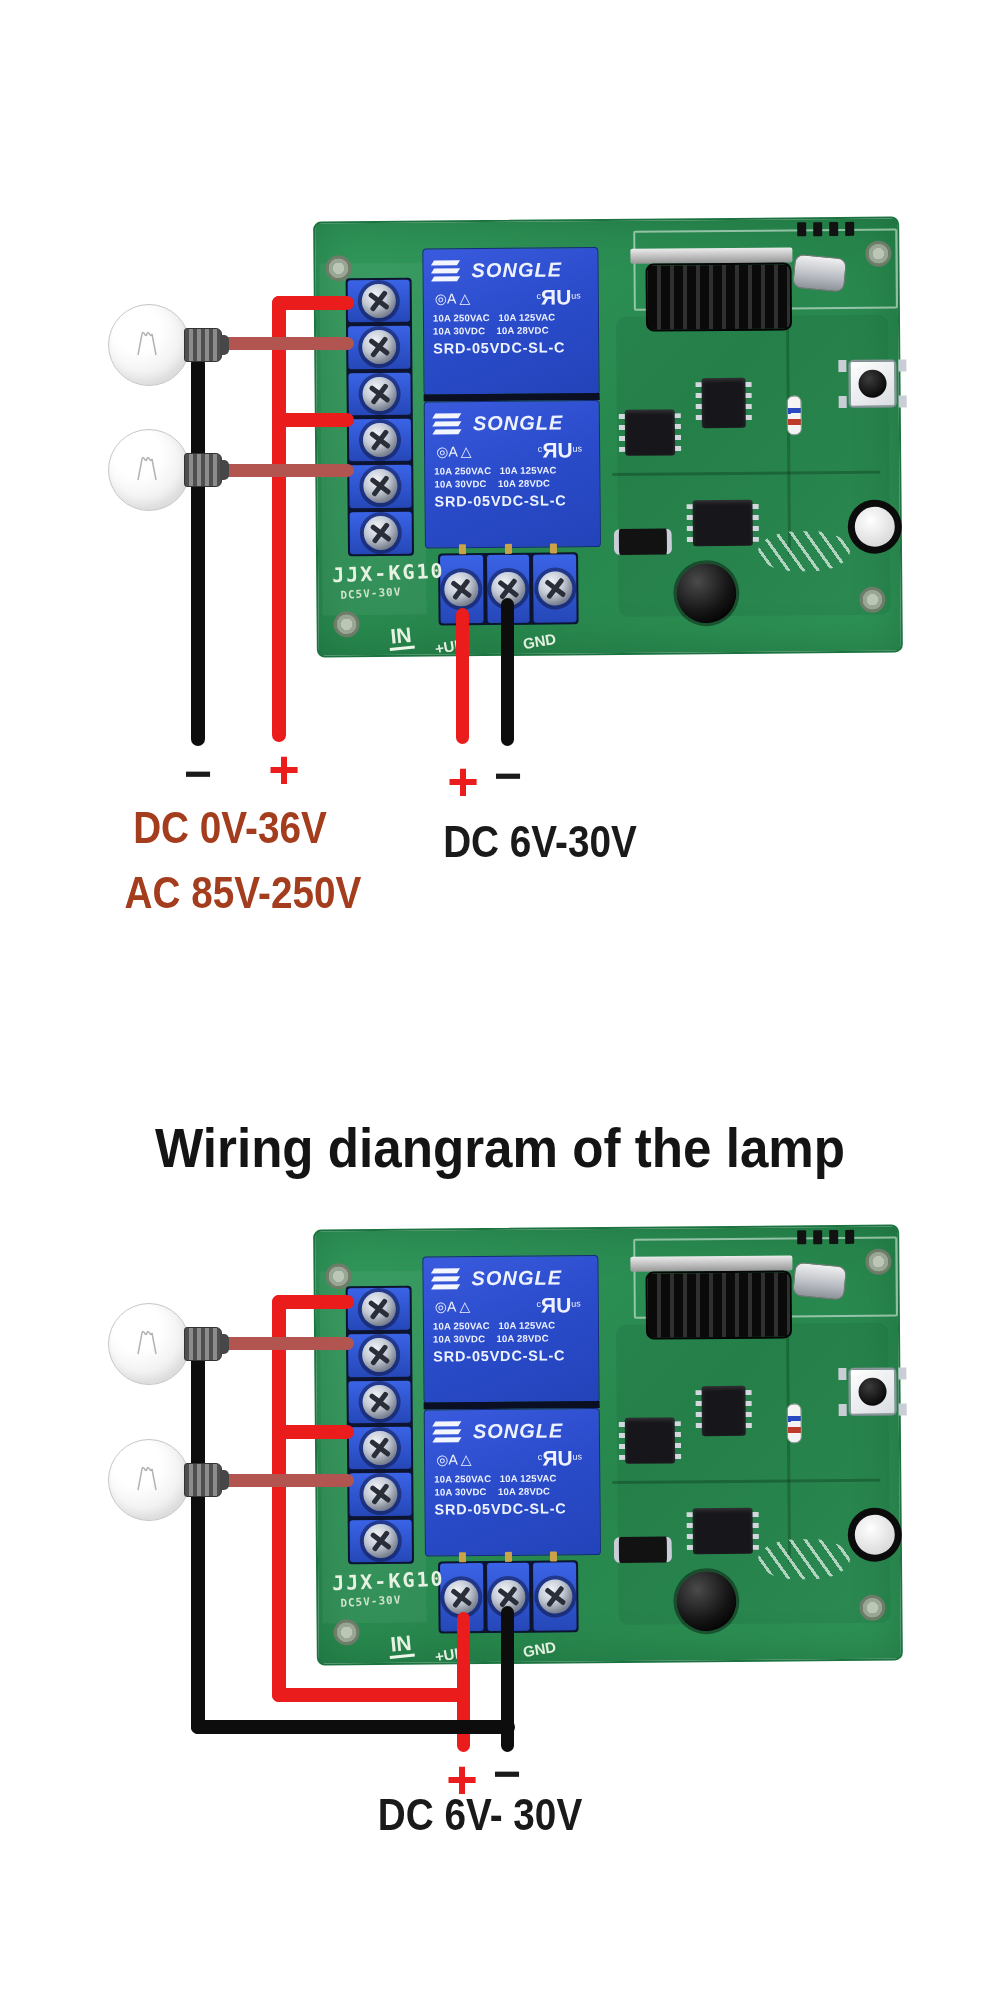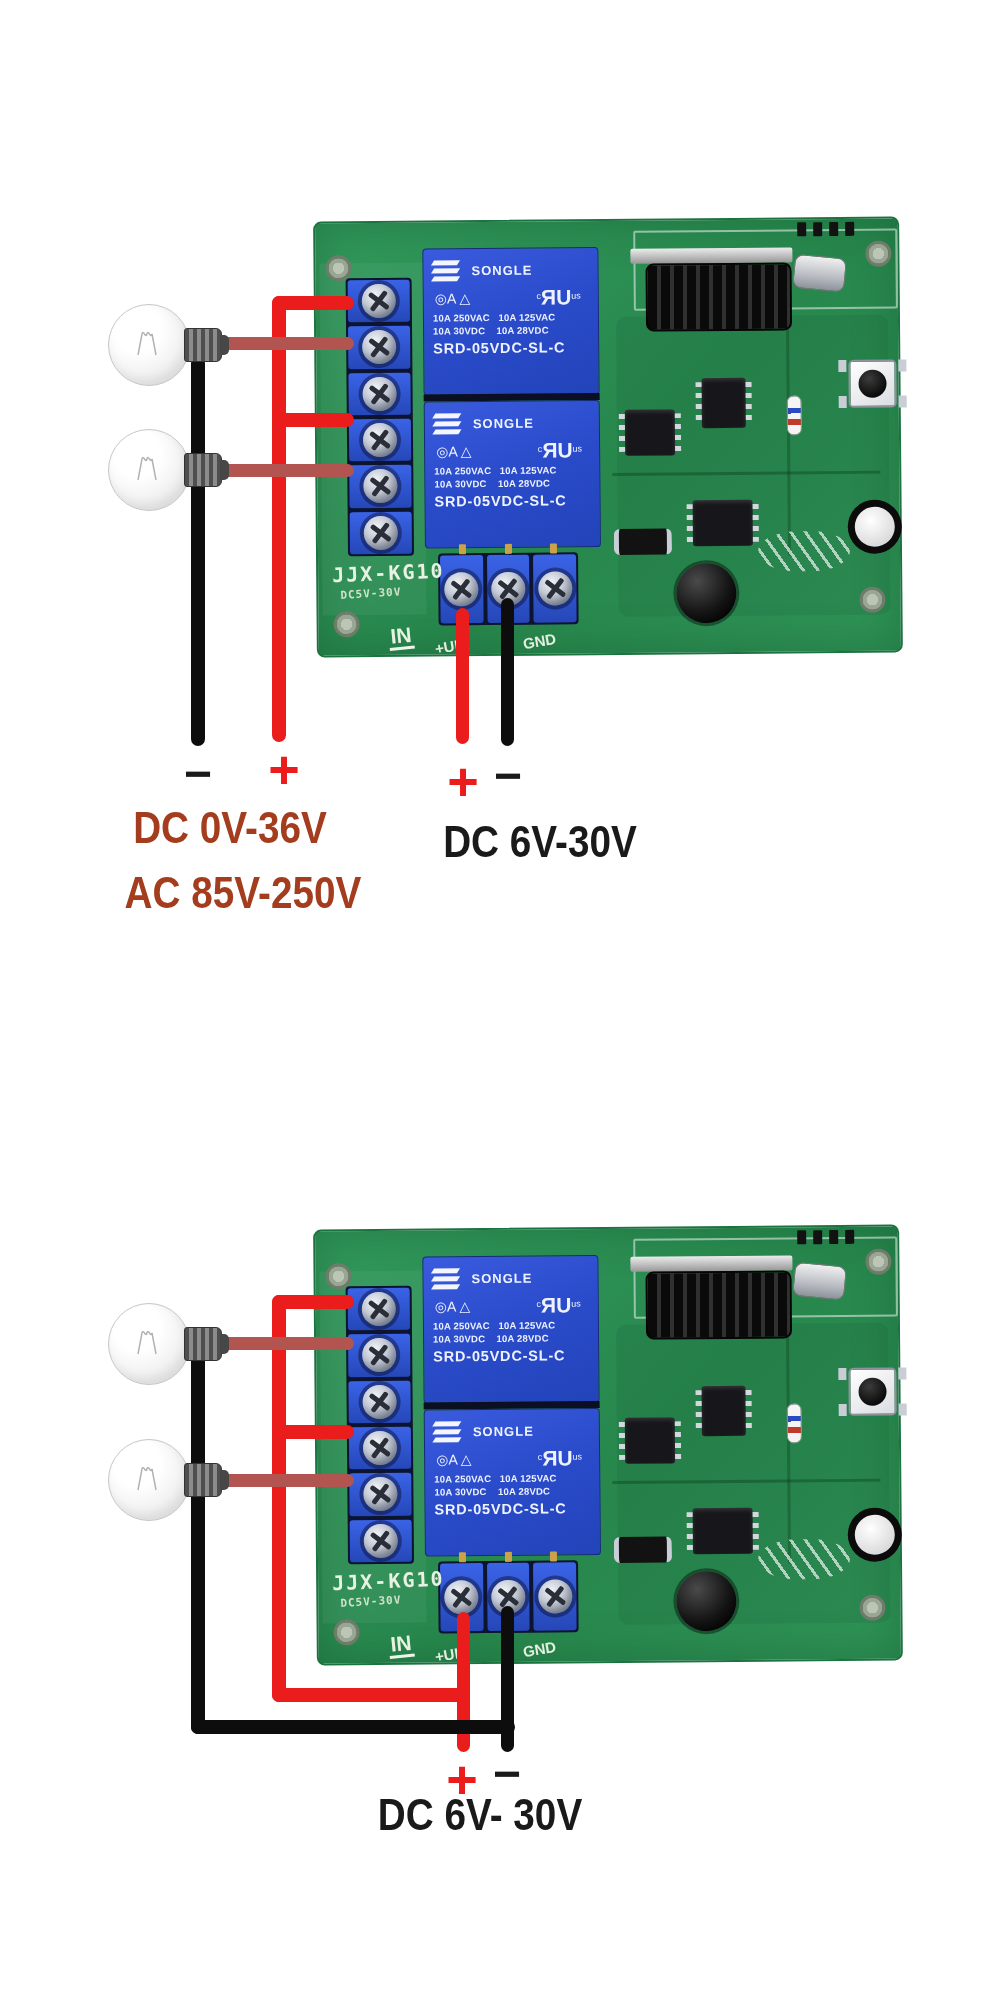--- a/index.html
+++ b/index.html
@@ -55,21 +55,21 @@
 
   
   .relay{position:absolute;left:107px;width:176px;height:147px;color:#eef2ff;overflow:hidden;
          background:linear-gradient(160deg,#3a5bde 0%,#2b4ccb 45%,#2343ba 100%);
          border:1px solid #16297e;border-radius:4px;box-sizing:border-box;padding:7px 9px 0 9px;}
   .relay1{top:26px;} .relay2{top:179px;}
   .relay-gap{position:absolute;left:107px;top:172px;width:176px;height:7px;background:#0a0f22;}
   .r-logo{display:flex;align-items:center;gap:9px;height:28px;}
   .bars{display:block;width:30px;}
   .bars i{display:block;width:26px;height:5px;background:#f4f6ff;margin:3px 0;transform:skewX(-32deg);}
-  .r-brand{font-weight:bold;font-size:13px;letter-spacing:1px;}
+  .r-brand{font-style:italic;font-weight:bold;font-size:20px;letter-spacing:1px;}
   .r-certs{display:flex;justify-content:space-between;align-items:center;height:27px;
            font-size:14px;padding:0 8px 0 2px;}
   .ul-mark{font-weight:bold;font-size:21px;line-height:1;}
   .ul-small{font-size:9px;vertical-align:super;}
   .r-rating{font-size:9.5px;font-weight:bold;line-height:13px;letter-spacing:.2px;white-space:pre;}
   .r-model{font-size:14.5px;font-weight:bold;letter-spacing:.8px;margin-top:3px;}
 
   
   .silk-box{position:absolute;left:318px;top:10px;width:260px;height:76px;
             border:2px solid rgba(255,255,255,.5);border-radius:2px;}
@@ -320,20 +320,23 @@
   </div>
 
   <div class="sign blackl" style="left:198px;top:750px;font-size:48px;">−</div>
   <div class="sign redl" style="left:284px;top:742px;font-size:54px;">+</div>
   <div class="sign redl" style="left:463px;top:754px;font-size:54px;">+</div>
   <div class="sign blackl" style="left:508px;top:752px;font-size:48px;">−</div>
   <div class="big-label brown" style="left:230px;top:806px;">DC 0V-36V</div>
   <div class="big-label brown" style="left:243px;top:871px;">AC 85V-250V</div>
   <div class="big-label blackl" style="left:540px;top:820px;">DC 6V-30V</div>
 
+  <div class="title" id="title2">
+    <span>Wiring diangram of the lamp</span>
+  </div>
 
   <div class="board-slot" id="board2">
   <div class="board">
     <div class="trace tr1"></div>
     <div class="trace tr2"></div>
     <div class="trace tr3"></div>
     <div class="trace tr4"></div>
     <div class="trace tr5"></div>
 
     <div class="hole h-tl"></div>

